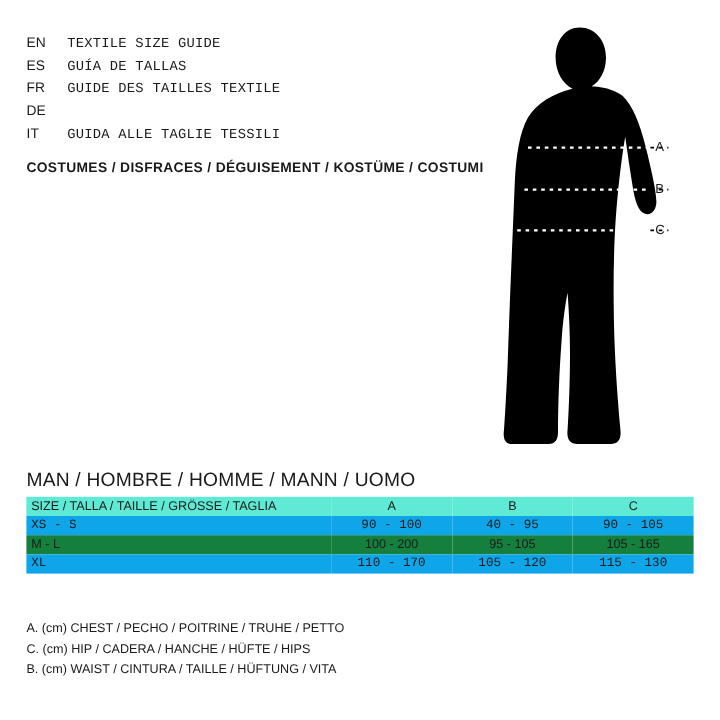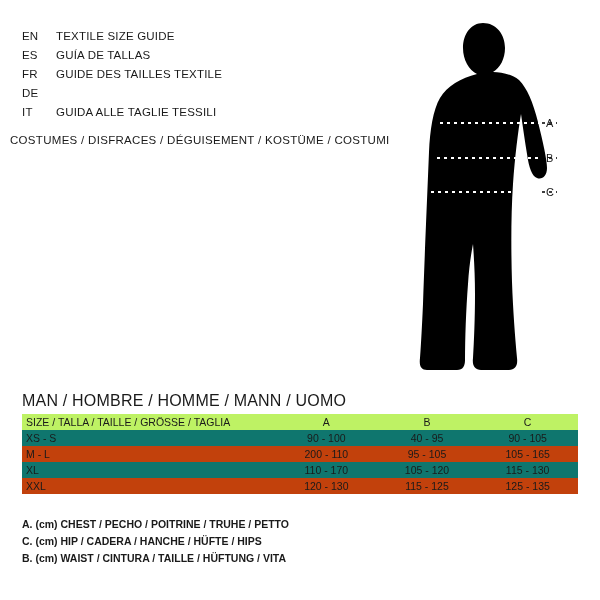--- a/index.html
+++ b/index.html
@@ -36,28 +36,29 @@
   .lang-code {
     width: 34px;
     font-size: 11.5px;
     letter-spacing: 0.2px;
     color: #1a1a1a;
   }
   .lang-text {
     font-size: 11.5px;
     letter-spacing: 0.2px;
     color: #1a1a1a;
+    font-family: Liberation Mono, monospace;
   }
 
   .costumes-line {
     position: absolute;
-    left: 10px;
+    left: 22px;
     top: 134px;
     font-size: 11.5px;
-    font-weight: normal;
+    font-weight: bold;
     letter-spacing: 0.3px;
     color: #1a1a1a;
   }
 
   
   .figure-wrap {
     position: absolute;
     left: 405px;
     top: 18px;
     width: 185px;
@@ -102,38 +103,38 @@
     text-align: center;
     color: #1a1a1a;
   }
   table.size-table th.label-col,
   table.size-table td.label-col {
     text-align: left;
     padding-left: 4px;
     width: 250px;
   }
   table.size-table tr.header-row {
-    background: #bef264;
+    background: #5eead4;
   }
   table.size-table tr.shade {
-    background: #c2410c;
+    background: #15803d;
   }
   table.size-table tr.plain {
-    background: #0f766e;
+    background: #0ea5e9;
+    font-family: Liberation Mono, monospace;
   }
 
   
   .legend {
     position: absolute;
     left: 22px;
     top: 516px;
     font-size: 10.5px;
     line-height: 17px;
     color: #1a1a1a;
-    font-weight: bold;
   }
   .legend div { white-space: nowrap; }
 </style>
 </head>
 <body>
 
 <div class="page">
 
   <div class="lang-block">
     <div class="lang-row">
@@ -219,36 +220,30 @@
         <th>C</th>
       </tr>
       <tr class="plain">
         <td class="label-col">XS - S</td>
         <td>90 - 100</td>
         <td>40 - 95</td>
         <td>90 - 105</td>
       </tr>
       <tr class="shade">
         <td class="label-col">M - L</td>
-        <td>200 - 110</td>
+        <td>100 - 200</td>
         <td>95 - 105</td>
         <td>105 - 165</td>
       </tr>
       <tr class="plain">
         <td class="label-col">XL</td>
         <td>110 - 170</td>
         <td>105 - 120</td>
         <td>115 - 130</td>
       </tr>
-      <tr class="shade">
-        <td class="label-col">XXL</td>
-        <td>120 - 130</td>
-        <td>115 - 125</td>
-        <td>125 - 135</td>
-      </tr>
     </tbody>
   </table>
 
   <div class="legend">
     <div>A. (cm) CHEST / PECHO / POITRINE / TRUHE / PETTO</div>
     <div>C. (cm) HIP / CADERA / HANCHE / HÜFTE / HIPS</div>
     <div>B. (cm) WAIST / CINTURA / TAILLE / HÜFTUNG / VITA</div>
   </div>
 
 </div>

